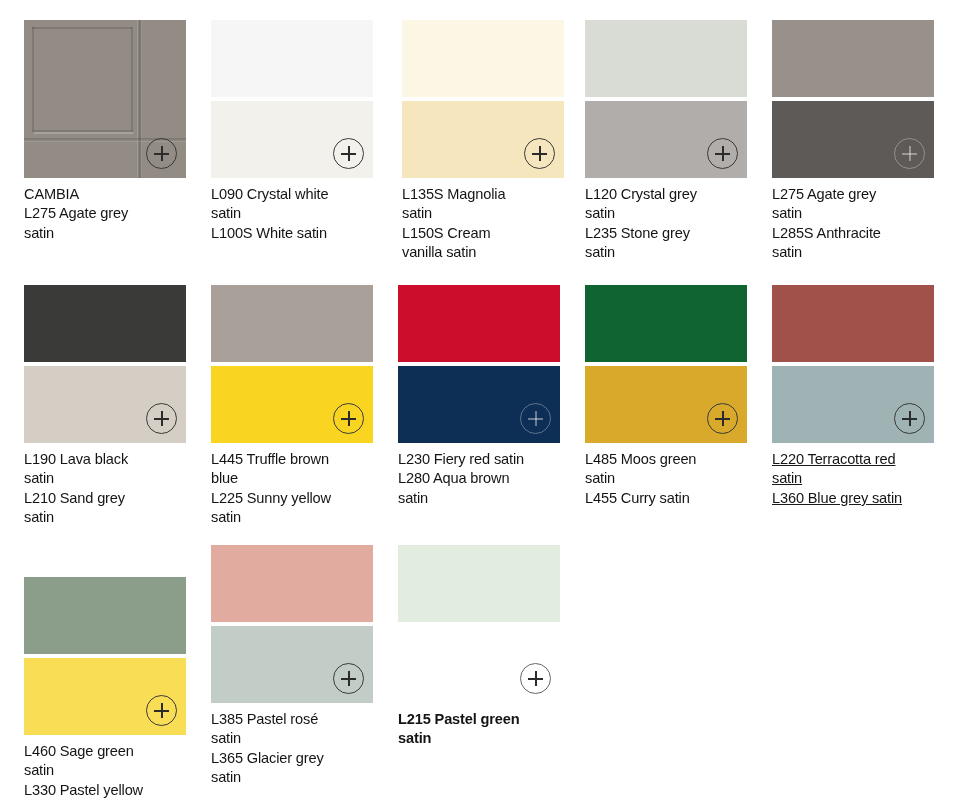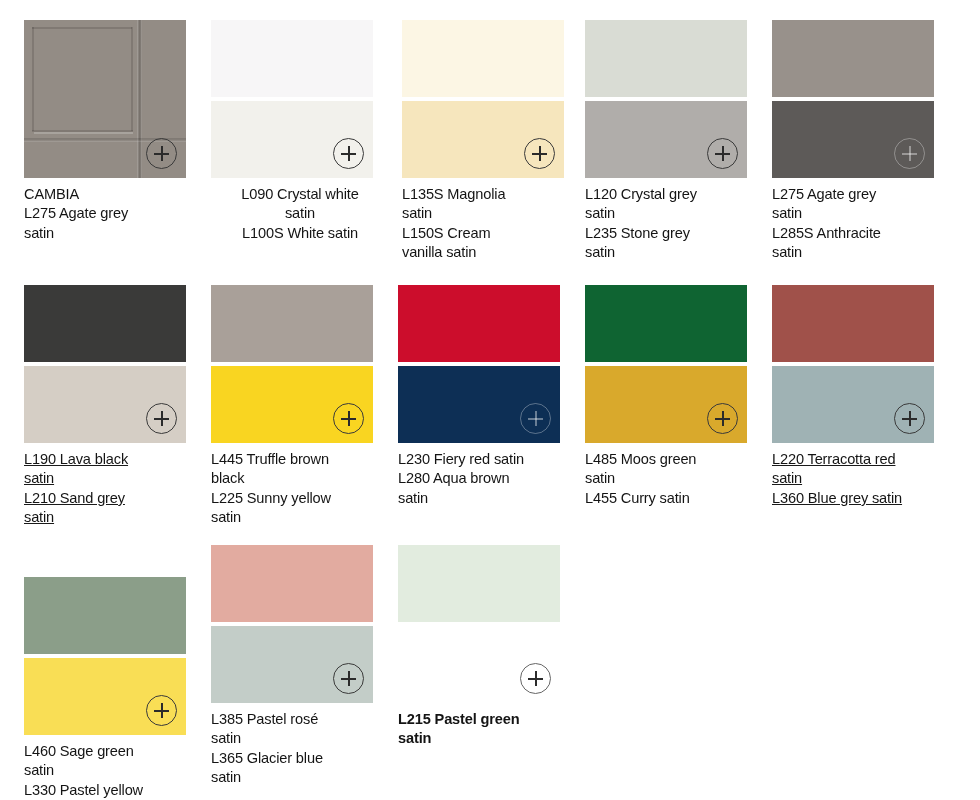--- a/index.html
+++ b/index.html
@@ -118,21 +118,21 @@
           <div class="panel-line" style="left:8px;top:110px;width:101px;height:1.5px"></div>
           <div class="panel-hl" style="left:10px;top:112px;width:99px;height:1.5px"></div>
           <div class="seam-h" style="top:118px"></div>
         </div>
         <div class="plus" title="+"></div>
       </div>
       <div class="caption">CAMBIA
 L275 Agate grey
 satin</div>
     </div>
-    <div class="tile" style="left: 211px; top: 20px; text-align: center;">
+    <div class="tile" style="left: 211px; top: 20px;">
       <div class="swatches">
         <div class="sw top" style="background: rgb(247, 246, 247);"></div>
         <div class="sw bot" style="background: rgb(242, 241, 236);"></div>
         <div class="plus" title="+"></div>
       </div>
       <div class="caption">L090 Crystal white
 satin
 L100S White satin</div>
     </div>
     <div class="tile" style="left: 402px; top: 20px;">
@@ -161,39 +161,39 @@
       <div class="swatches">
         <div class="sw top" style="background: rgb(152, 145, 139);"></div>
         <div class="sw bot" style="background: rgb(93, 90, 88);"></div>
         <div class="plus dim" title="+"></div>
       </div>
       <div class="caption">L275 Agate grey
 satin
 L285S Anthracite
 satin</div>
     </div>
-    <div class="tile" style="left: 24px; top: 285px; text-decoration: underline;">
+    <div class="tile" style="left: 24px; top: 285px;">
       <div class="swatches">
         <div class="sw top" style="background: rgb(58, 58, 57);"></div>
         <div class="sw bot" style="background: rgb(213, 206, 197);"></div>
         <div class="plus" title="+"></div>
       </div>
       <div class="caption">L190 Lava black
 satin
 L210 Sand grey
 satin</div>
     </div>
     <div class="tile" style="left: 211px; top: 285px;">
       <div class="swatches">
         <div class="sw top" style="background: rgb(169, 160, 153);"></div>
         <div class="sw bot" style="background: rgb(249, 213, 33);"></div>
         <div class="plus" title="+"></div>
       </div>
       <div class="caption">L445 Truffle brown
-black
+blue
 L225 Sunny yellow
 satin</div>
     </div>
     <div class="tile" style="left: 398px; top: 285px;">
       <div class="swatches">
         <div class="sw top" style="background: rgb(204, 13, 44);"></div>
         <div class="sw bot" style="background: rgb(13, 47, 85);"></div>
         <div class="plus dim" title="+"></div>
       </div>
       <div class="caption">L230 Fiery red satin
@@ -232,21 +232,21 @@
 satin</div>
     </div>
     <div class="tile" style="left: 211px; top: 545px;">
       <div class="swatches">
         <div class="sw top" style="background: rgb(226, 171, 160);"></div>
         <div class="sw bot" style="background: rgb(195, 205, 200);"></div>
         <div class="plus" title="+"></div>
       </div>
       <div class="caption">L385 Pastel rosé
 satin
-L365 Glacier blue
+L365 Glacier grey
 satin</div>
     </div>
     <div class="tile" style="left: 398px; top: 545px; font-weight: bold;">
       <div class="swatches">
         <div class="sw top" style="background: rgb(226, 236, 223);"></div>
         <div class="plus onwhite" title="+"></div>
       </div>
       <div class="caption">L215 Pastel green
 satin</div>
     </div>

